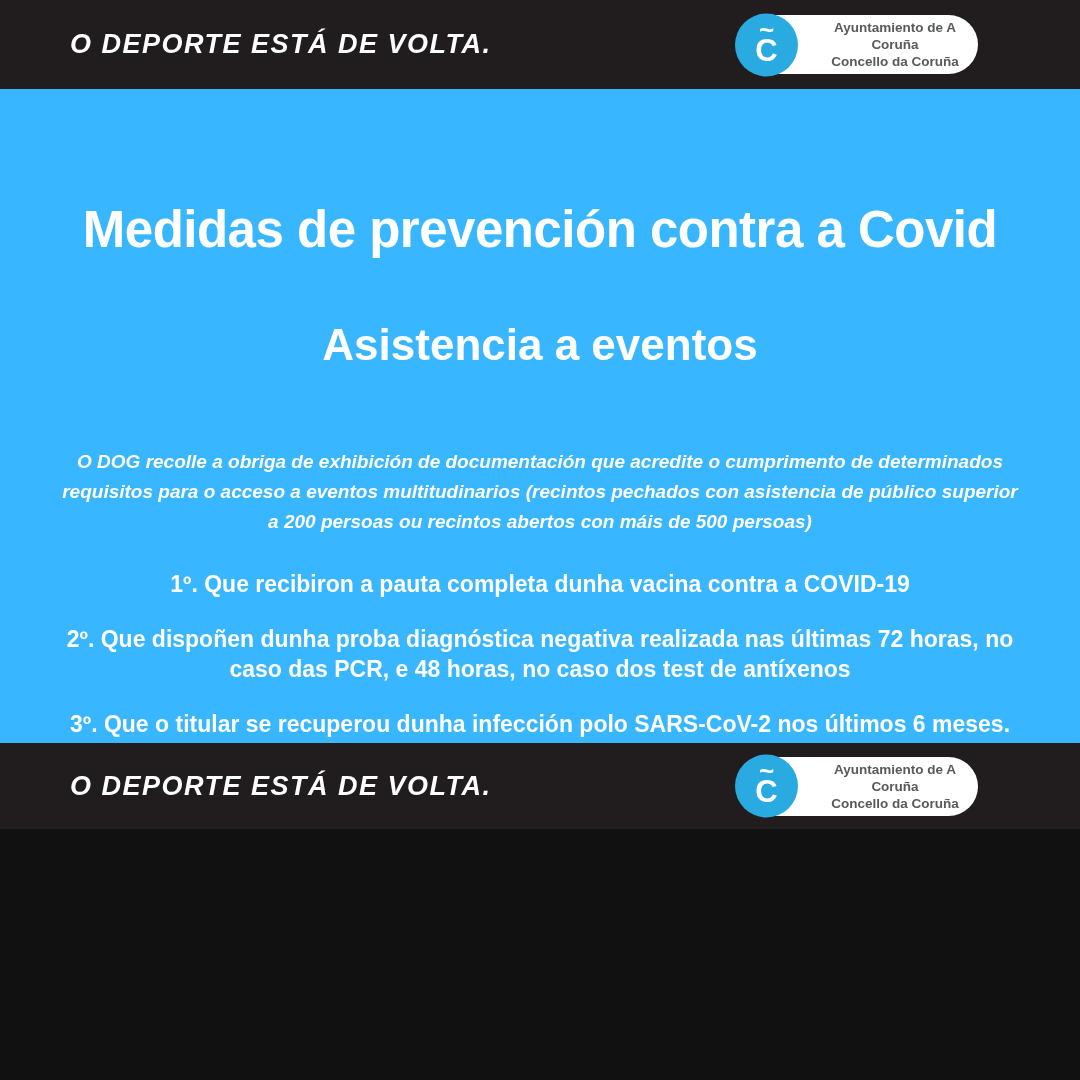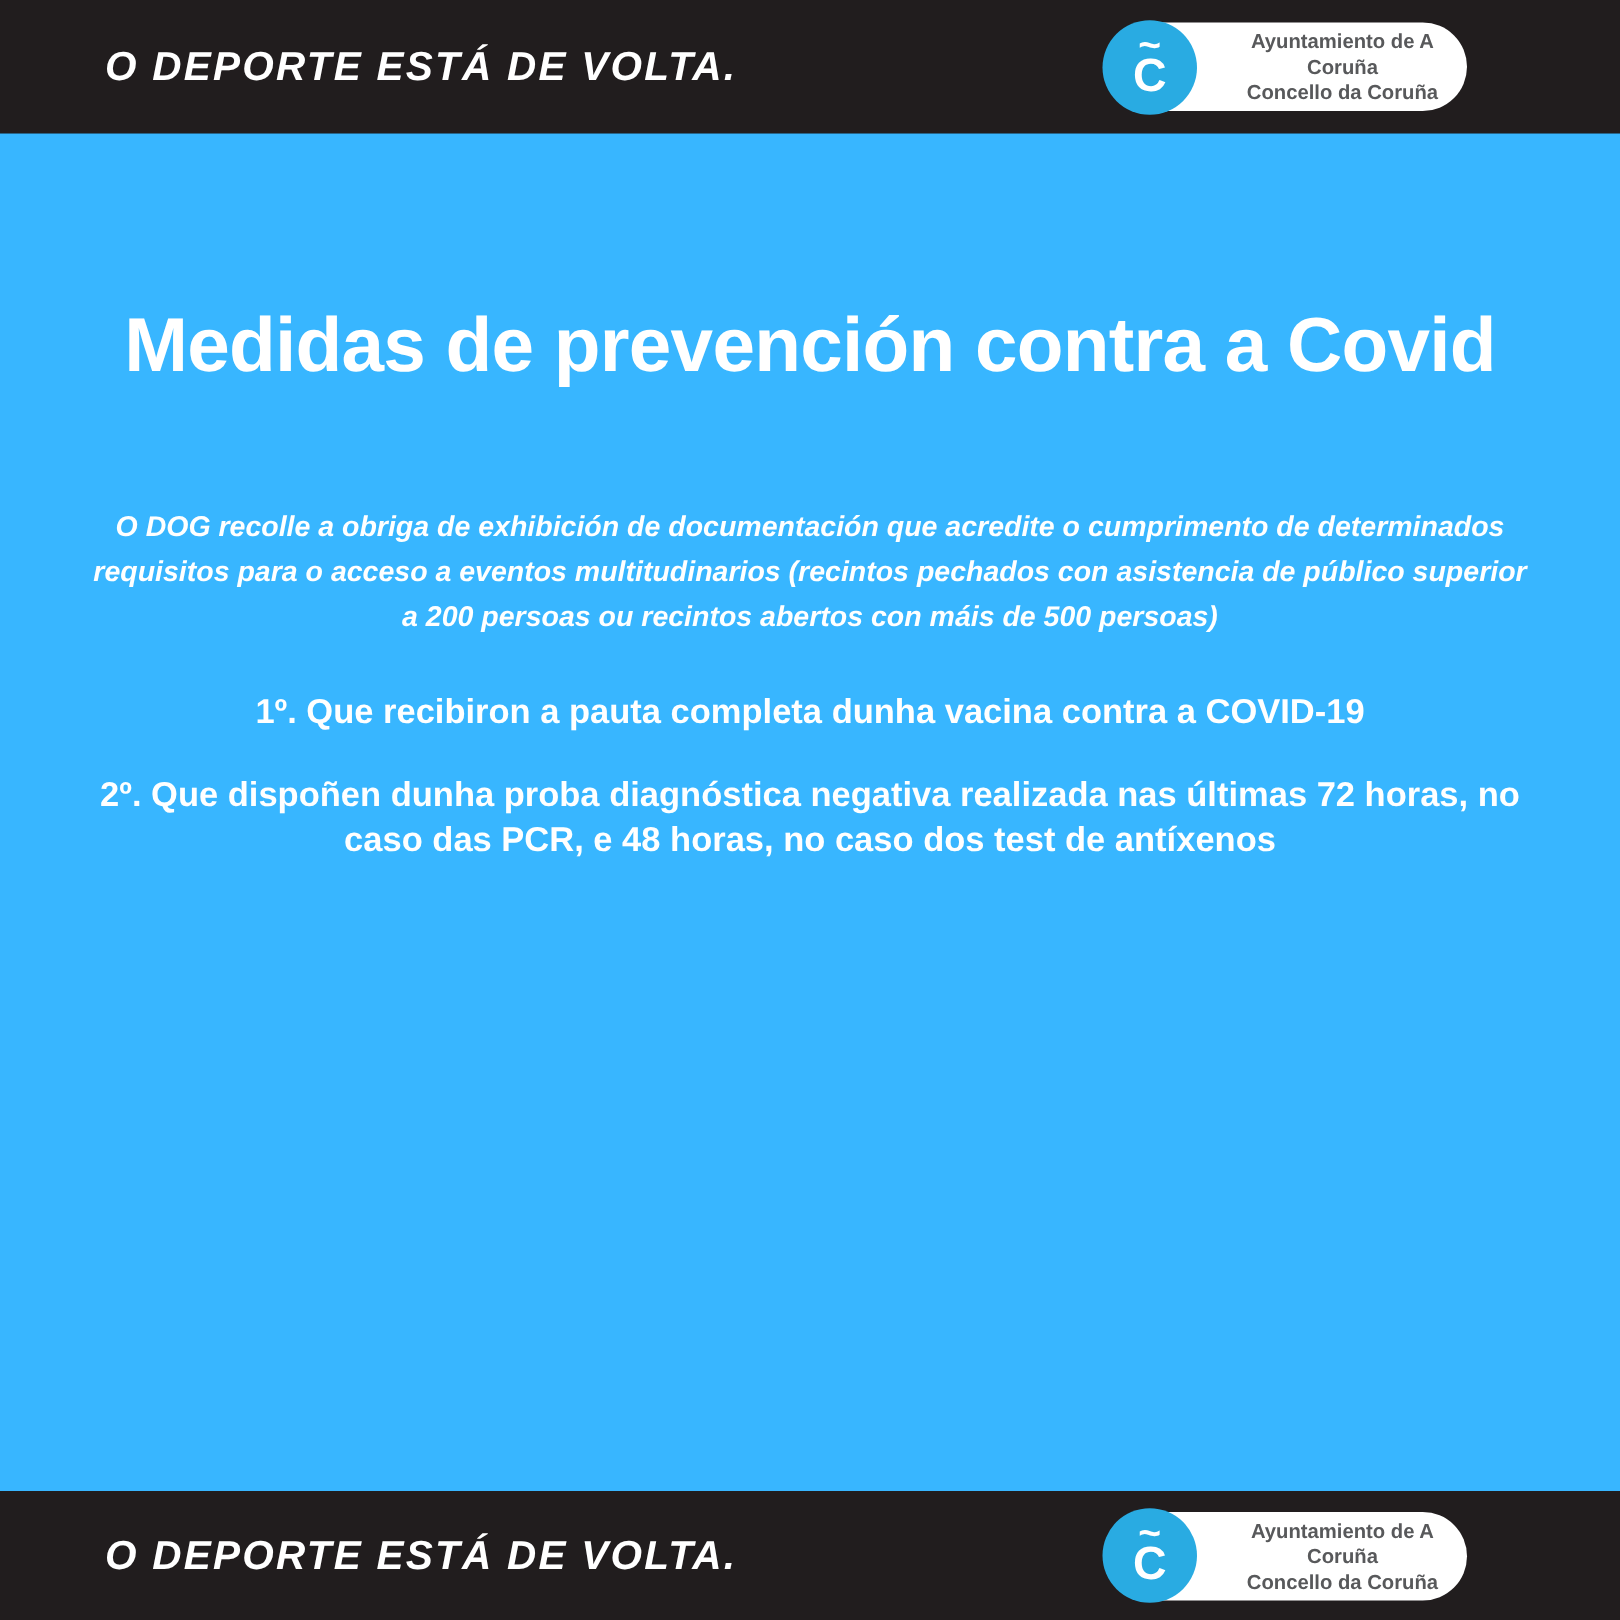--- a/index.html
+++ b/index.html
@@ -70,21 +70,21 @@
   .badge-text {
     color: #58595b;
     font-size: 13.5px;
     font-weight: bold;
     line-height: 17px;
     text-align: center;
   }
   
   .body-blue {
     background: #38b6ff;
-    height: 905px;
+    height: 654px;
     color: #ffffff;
     text-align: center;
     font-weight: bold;
     padding-top: 112px;
   }
   .title {
     font-size: 51px;
     letter-spacing: -0.5px;
     line-height: 1.15;
   }
@@ -125,23 +125,25 @@
       </div>
       <div class="badge-text">
         <div>Ayuntamiento de A Coruña</div>
         <div>Concello da Coruña</div>
       </div>
     </div>
   </header>
 
   <main class="body-blue">
     <h1 class="title">Medidas de prevención contra a Covid</h1>
+    <h3 class="section-title">Asistencia a eventos</h3>
     <p class="intro">O DOG recolle a obriga de exhibición de documentación que acredite o cumprimento de determinados requisitos para o acceso a eventos multitudinarios (recintos pechados con asistencia de público superior a 200 persoas ou recintos abertos con máis de 500 persoas)</p>
     <p class="item first">1º. Que recibiron a pauta completa dunha vacina contra a COVID-19</p>
     <p class="item">2º. Que dispoñen dunha proba diagnóstica negativa realizada nas últimas 72 horas, no caso das PCR, e 48 horas, no caso dos test de antíxenos</p>
+    <p class="item">3º. Que o titular se recuperou dunha infección polo SARS-CoV-2 nos últimos 6 meses.</p>
   </main>
 
   <footer class="bar bottom">
     <div class="slogan">O DEPORTE ESTÁ DE VOLTA.</div>
     <div class="badge">
       <div class="logo-circle">
         <span class="logo-tilde">~</span>
         <span class="logo-c">C</span>
       </div>
       <div class="badge-text">

